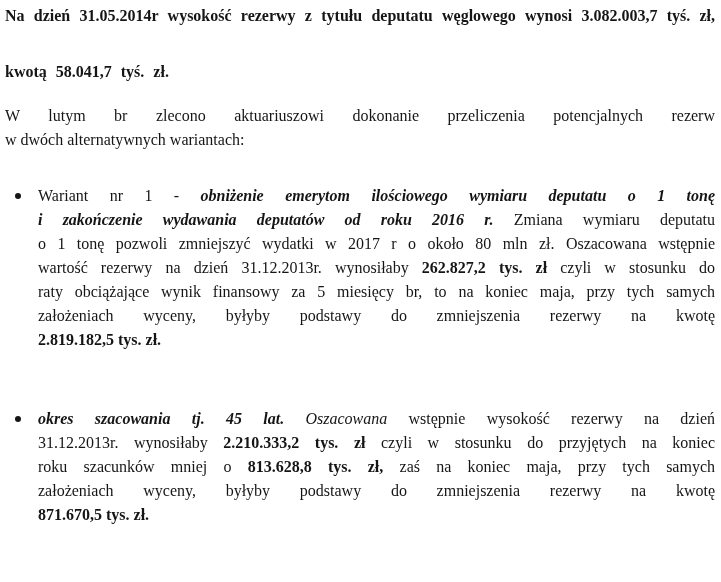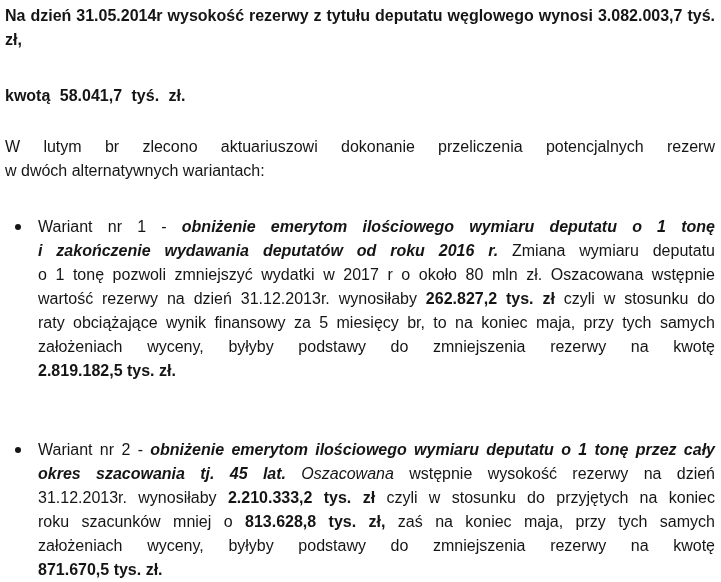--- a/index.html
+++ b/index.html
@@ -8,27 +8,27 @@
     background: #ffffff;
   }
   .page {
     position: relative;
     width: 721px;
     height: 582px;
     box-sizing: border-box;
     padding: 4px 6px 0 5px;
     background: #ffffff;
     color: #151515;
-    font-family: Liberation Sans, sans-serif;
+    font-family: Liberation Serif, serif;
     font-size: 16px;
     line-height: 24px;
     overflow: hidden;
   }
   .block { position: relative; }
-  .block.paragraph-2 { margin-top: 27px; }
+  .block.paragraph-2 { margin-top: 20px; }
   .block.bullet-1    { margin-top: 32px; }
   .block.bullet-2    { margin-top: 55px; }
   .block.bullet {
     padding-left: 33px;
   }
   .dot {
     position: absolute;
     left: 10px;
     top: 9px;
     width: 6px;
@@ -66,21 +66,20 @@
         <div class="line just"><span>Wariant nr 1 - </span><span class="bi">obniżenie emerytom ilościowego wymiaru deputatu o 1 tonę</span></div>
         <div class="line just"><span class="bi">i zakończenie wydawania deputatów od roku 2016 r. </span><span>Zmiana wymiaru deputatu</span></div>
         <div class="line just"><span>o 1 tonę pozwoli zmniejszyć wydatki w 2017 r o około 80 mln zł. Oszacowana wstępnie</span></div>
         <div class="line just"><span>wartość rezerwy na dzień 31.12.2013r. wynosiłaby </span><span class="b">262.827,2 tys. zł</span><span> czyli w stosunku do</span></div>
         <div class="line just"><span>raty obciążające wynik finansowy za 5 miesięcy br, to na koniec maja, przy tych samych</span></div>
         <div class="line just"><span>założeniach wyceny, byłyby podstawy do zmniejszenia rezerwy na kwotę</span></div>
         <div class="line"><span class="b">2.819.182,5 tys. zł.</span></div>
       </div>
       <div class="block bullet bullet-2">
         <span class="dot"></span>
-        <div class="line just"><span>Wariant nr 2 - </span><span class="bi">obniżenie emerytom ilościowego wymiaru deputatu o 1 tonę przez cały</span></div>
         <div class="line just"><span class="bi">okres szacowania tj. 45 lat. </span><span class="i">Oszacowana</span><span> wstępnie wysokość rezerwy na dzień</span></div>
         <div class="line just"><span>31.12.2013r. wynosiłaby </span><span class="b">2.210.333,2 tys. zł</span><span> czyli w stosunku do przyjętych na koniec</span></div>
         <div class="line just"><span>roku szacunków mniej o </span><span class="b">813.628,8 tys. zł,</span><span> zaś na koniec maja, przy tych samych</span></div>
         <div class="line just"><span>założeniach wyceny, byłyby podstawy do zmniejszenia rezerwy na kwotę</span></div>
         <div class="line"><span class="b">871.670,5 tys. zł.</span></div>
       </div>
     </div>
 </div>
 
 </body></html>

